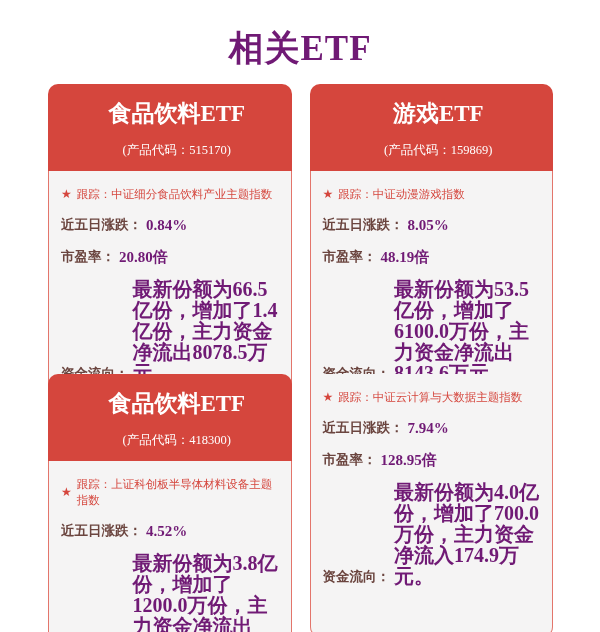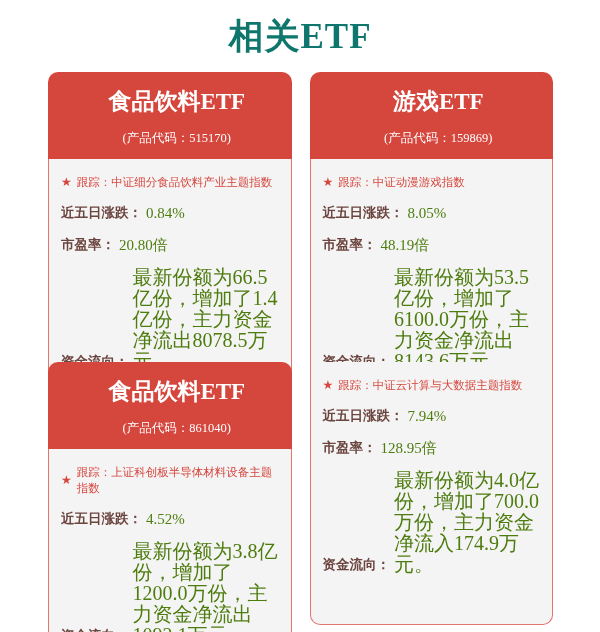--- a/index.html
+++ b/index.html
@@ -4,27 +4,27 @@
 <style>
   * { margin: 0; padding: 0; box-sizing: border-box; }
   html, body { background: #ffffff; }
   body {
     width: 600px;
     height: 632px;
     font-family: "Liberation Sans", sans-serif;
     overflow: hidden;
   }
   .page-title {
-    margin-top: 14px;
+    margin-top: 26px;
     text-align: center;
     font-family: "Liberation Serif", "DejaVu Serif", serif;
     font-weight: bold;
     font-size: 35px;
     line-height: 46px;
-    color: #0f766e;
+    color: #701a75;
     letter-spacing: 1px;
   }
   .cards {
     margin: 12px 47px 0 48px;
     display: grid;
     grid-template-columns: 1fr 1fr;
     grid-template-rows: 273px 263px;
     column-gap: 18px;
     row-gap: 17px;
   }
@@ -82,22 +82,22 @@
   .stat-label {
     flex: none;
     color: #6b453f;
     font-weight: bold;
     font-size: 13.5px;
     line-height: 20px;
     margin-right: 4px;
   }
   .stat-value {
     flex: 1;
-    color: #4d7c0f;
-    font-weight: normal;
+    color: #701a75;
+    font-weight: bold;
     font-family: "Liberation Serif", "DejaVu Serif", serif;
     font-size: 15px;
     line-height: 20px;
   }
   .stat.large .stat-value {
     font-size: 20px;
     line-height: 21px;
   }
 </style>
 </head>
@@ -161,21 +161,21 @@
       <div class="stat">
         <span class="stat-label">估值分位：</span>
         <span class="stat-value">70.76%</span>
       </div>
     </div>
   </div>
 
   <div class="card">
     <div class="card-header">
       <div class="card-title">食品饮料ETF</div>
-      <div class="card-code">(产品代码：861040)</div>
+      <div class="card-code">(产品代码：418300)</div>
     </div>
     <div class="card-body">
       <div class="tracking">
         <span class="star">★</span>
         <span>跟踪：上证科创板半导体材料设备主题指数</span>
       </div>
       <div class="stat">
         <span class="stat-label">近五日涨跌：</span>
         <span class="stat-value">4.52%</span>
       </div>

